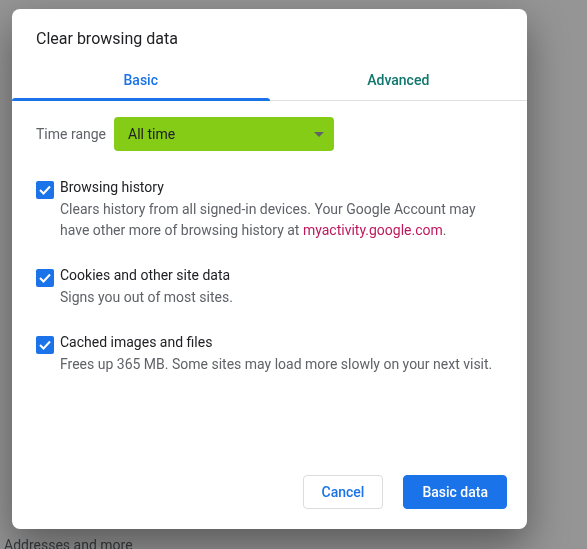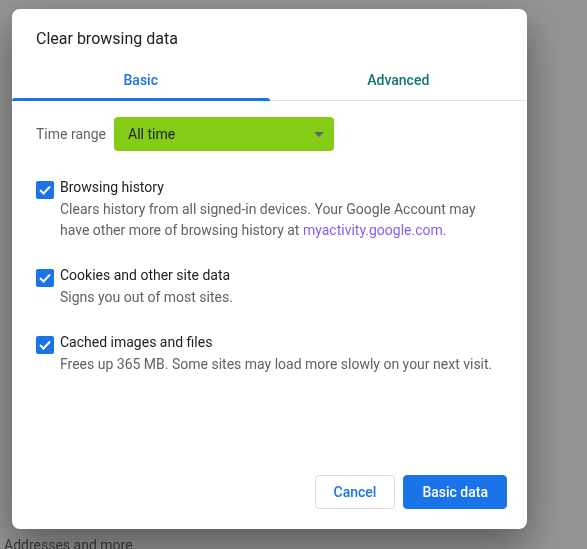--- a/index.html
+++ b/index.html
@@ -96,25 +96,25 @@
     align-items: center;
     justify-content: center;
     cursor: pointer;
     margin-top: 2px;
     flex-shrink: 0;
   }
   .checkbox svg { display: block; }
   .opt-text { flex: 1; }
   .opt-title { font-size: 14px; color: #202124; margin-bottom: 4px; }
   .opt-desc { font-size: 14px; color: #5f6368; line-height: 1.5; }
-  .opt-desc a { color: #8b5cf6; text-decoration: none; }
+  .opt-desc a { color: #be185d; text-decoration: none; }
   .footer {
     display: flex;
     justify-content: flex-end;
-    gap: 8px;
+    gap: 20px;
     padding: 16px 20px 20px 20px;
   }
   .btn {
     height: 34px;
     padding: 0 18px;
     border-radius: 4px;
     font-size: 14px;
     font-weight: 500;
     cursor: pointer;
     display: flex;

